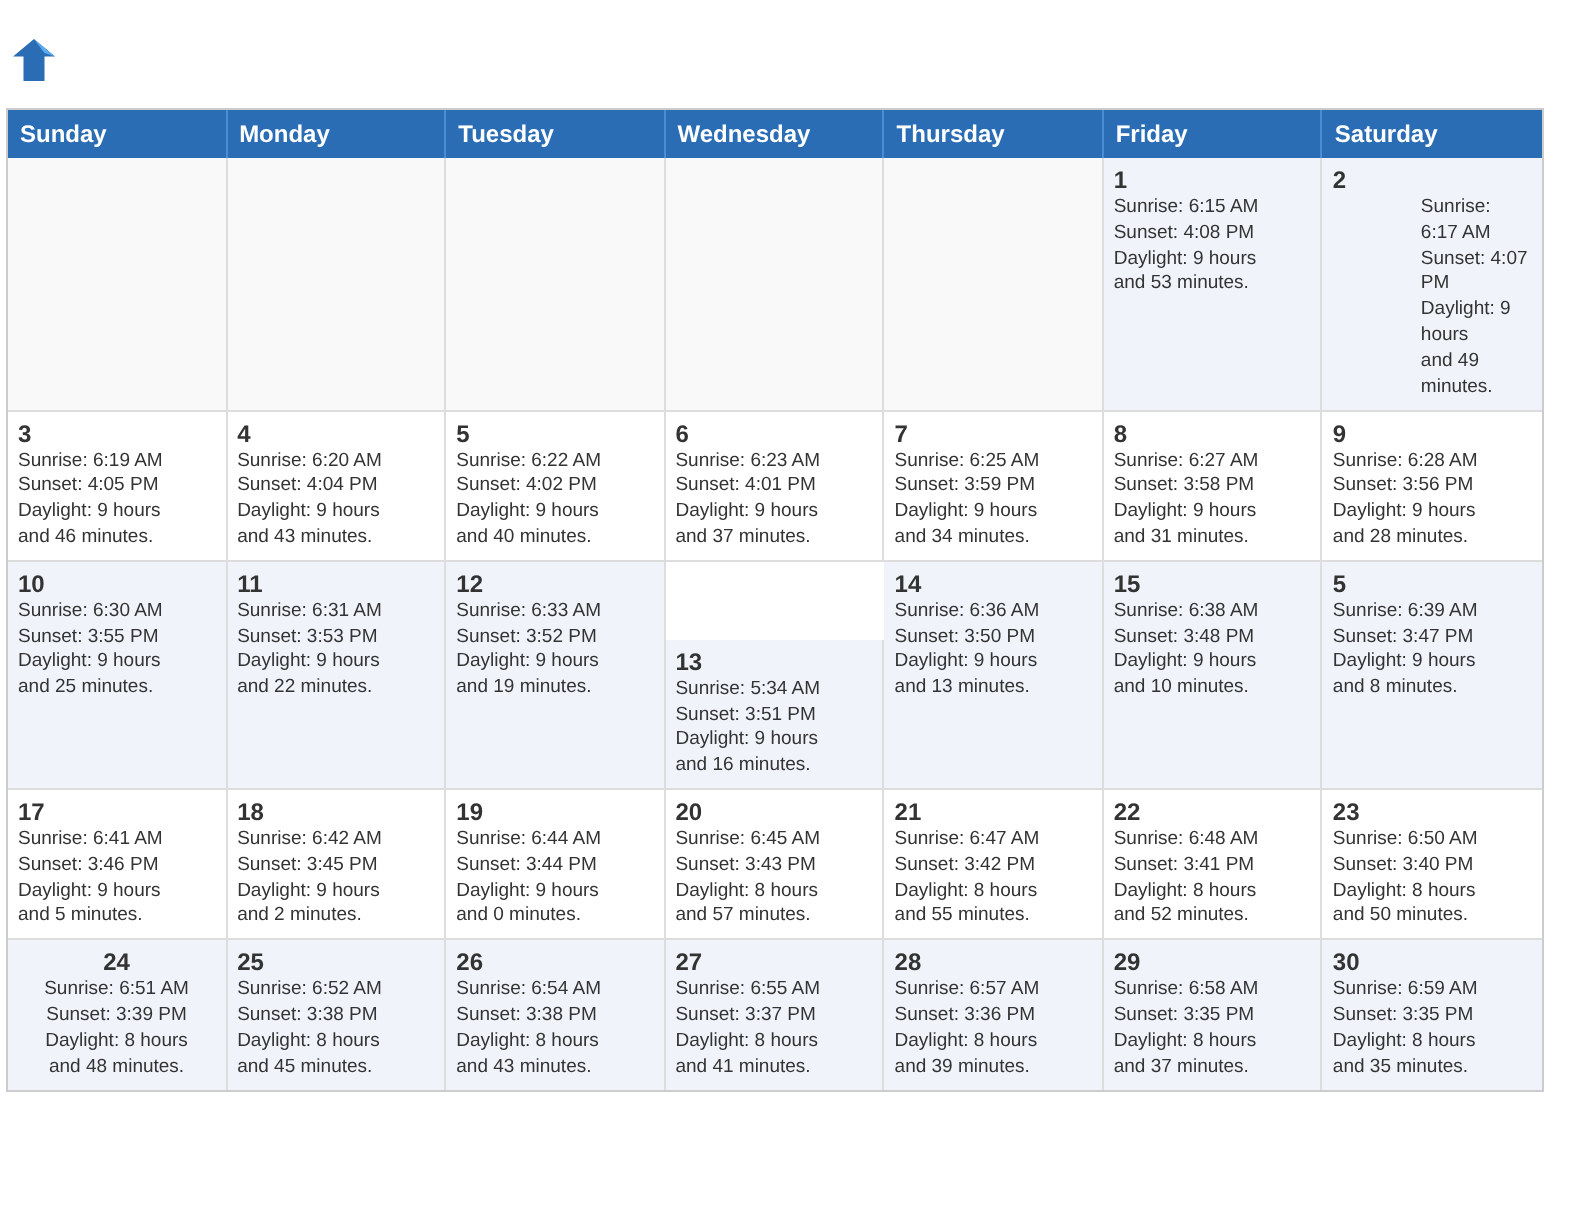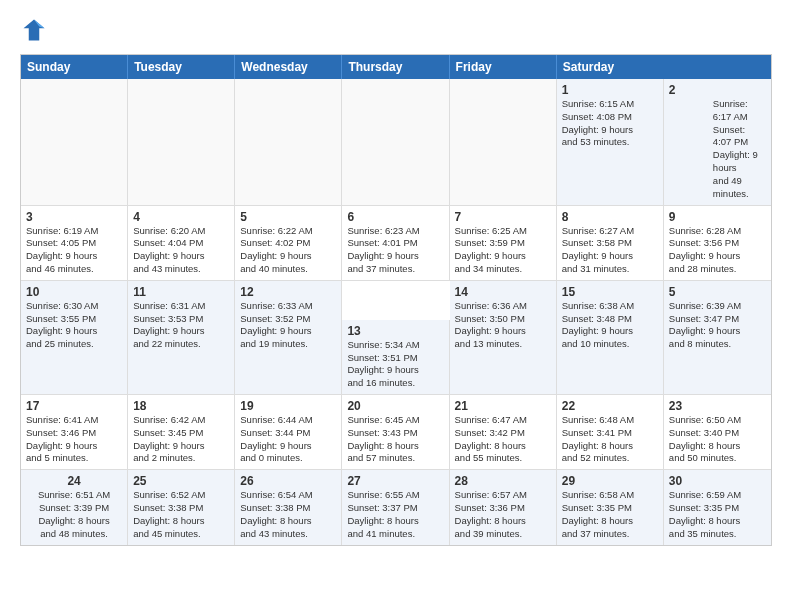--- a/index.html
+++ b/index.html
@@ -6,21 +6,21 @@
     body {
       font-family: Arial, sans-serif;
       background: #fff;
       width: 792px;
       height: 612px;
       overflow: hidden;
     }
     .page {
       width: 792px;
       height: 452px;
-      padding: 16px 20px 10px 20px;
+      padding: 16px 20px 10px 3px;
       display: flex;
       flex-direction: column;
     }
     .header {
       display: flex;
       justify-content: space-between;
       align-items: flex-start;
       margin-bottom: 10px;
     }
     .logo {
@@ -133,20 +133,21 @@
     </div>
     <div class="title-area">
       <div class="month-title"></div>
       <div class="subtitle"></div>
     </div>
   </div>
 
   <div class="calendar">
     <div class="cal-header-row">
     <div class="cal-header-cell">Sunday</div>
+        <div class="cal-header-cell">Monday</div>
         <div class="cal-header-cell">Tuesday</div>
         <div class="cal-header-cell">Wednesday</div>
         <div class="cal-header-cell">Thursday</div>
         <div class="cal-header-cell">Friday</div>
         <div class="cal-header-cell">Saturday</div>
       </div>
     <div class="cal-body">
     <div class="cal-row">
           <div class="cal-cell empty"></div>
           <div class="cal-cell empty"></div>

